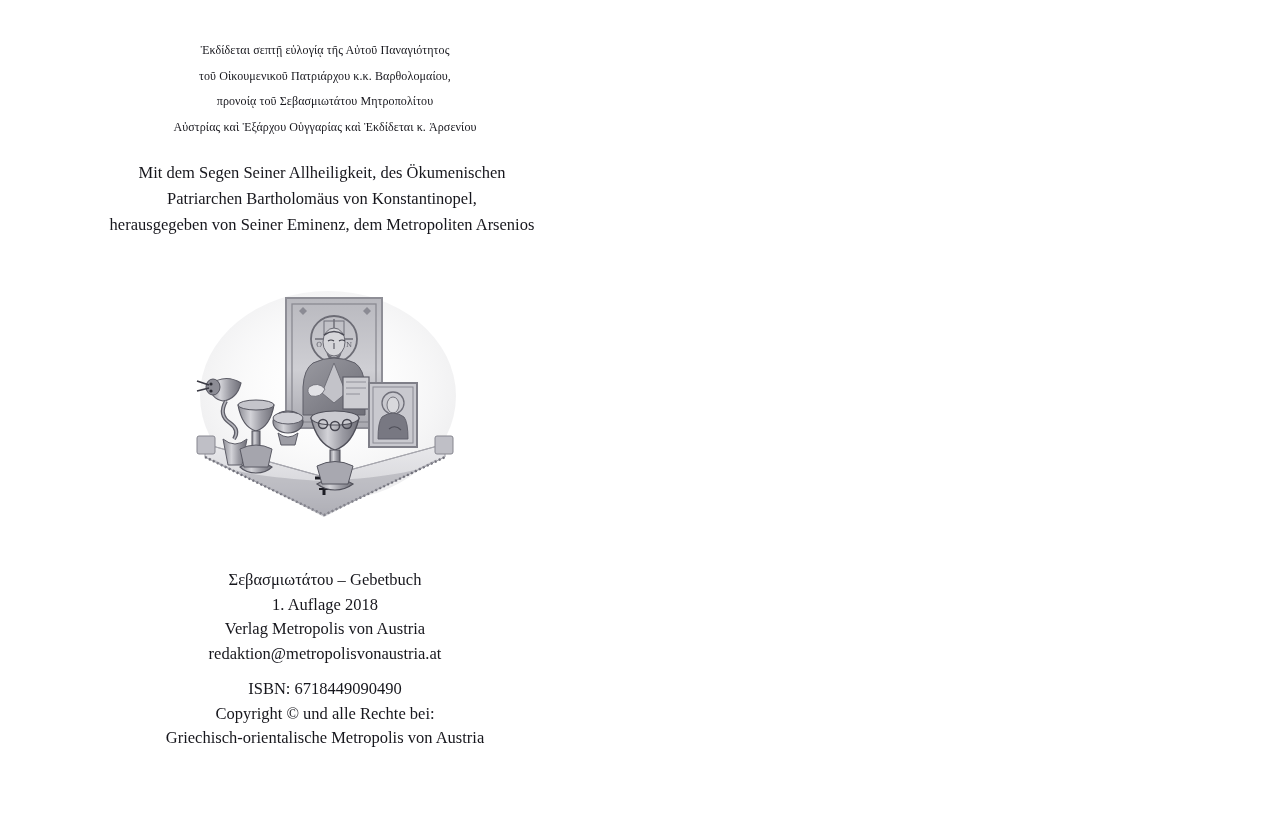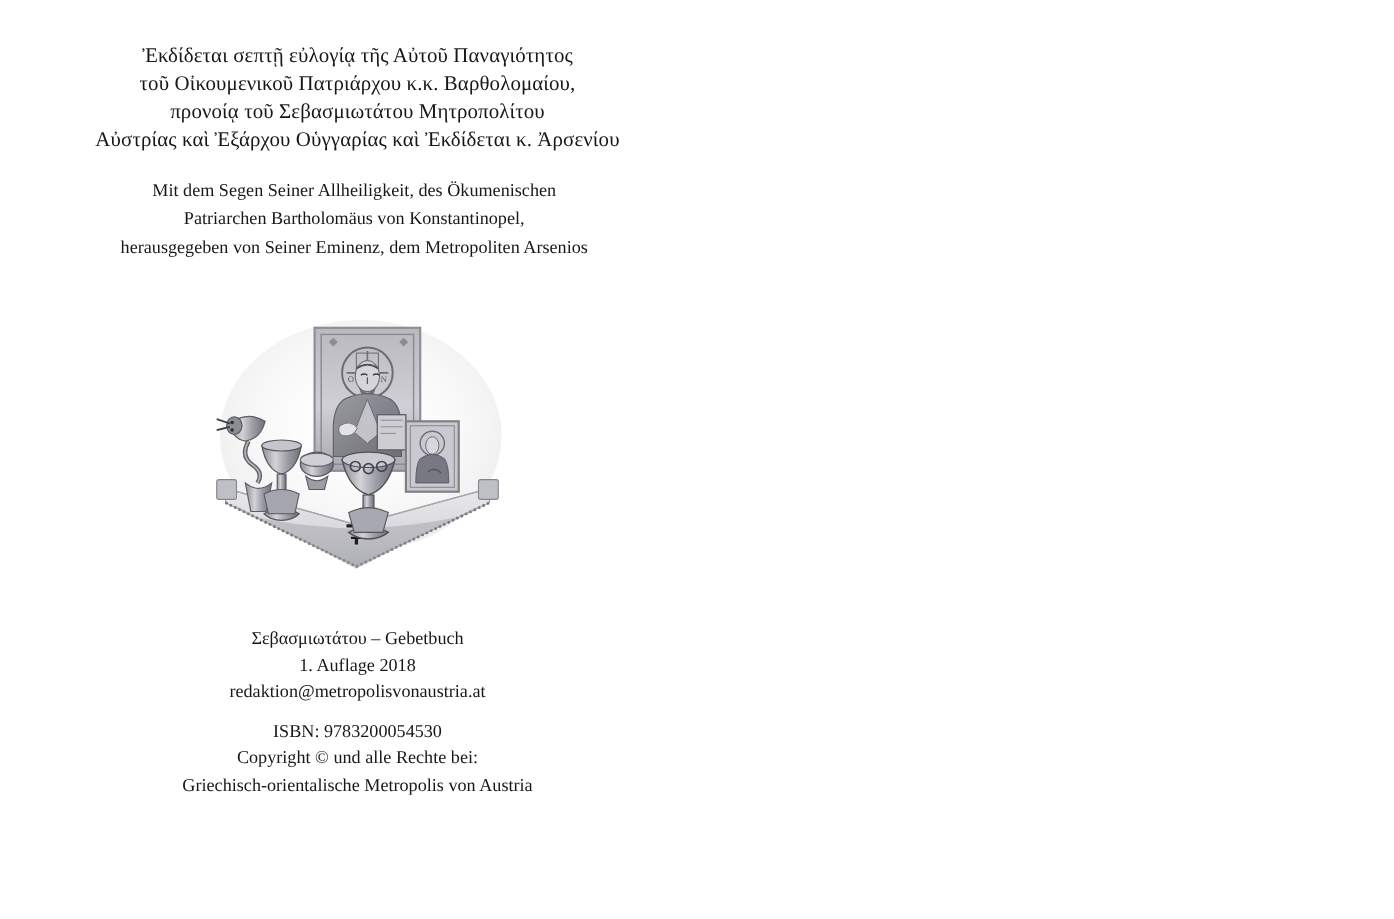--- a/index.html
+++ b/index.html
@@ -31,21 +31,21 @@
   .page-left  { left: 0;    width: 633px; }
   .page-right { left: 633px; width: 634px; }
 
   
   .imprint-top {
     position: absolute;
     left: 75px;
     top: 38px;
     width: 500px;
     text-align: center;
-    font-size: 19px;
+    font-size: 12px;
     line-height: 25.5px;
     letter-spacing: .1px;
   }
   .imprint-top .line { display: block; white-space: nowrap; }
 
   .imprint-de {
     position: absolute;
     left: 57px;
     top: 160px;
     width: 530px;
@@ -220,23 +220,24 @@
           <rect x="147" y="169" width="10" height="16" fill="url(#metalG)" stroke="#4f4f59" stroke-width="1"></rect>
           <path d="M134 203 q18 -11 36 0 q-8 6 -18 6 q-10 0 -18 -6z" fill="url(#metalG)" stroke="#4f4f59" stroke-width="1.2"></path>
           <path d="M134 185 q18 -9 36 0 l-5 18 h-26z" fill="#a8a8b0" stroke="#54545e" stroke-width="1"></path>
         </g>
       </svg>
     </div>
 
     <div class="imprint-bottom">
       <span class="line">Σεβασμιωτάτου – Gebetbuch</span>
       <span class="line">1. Auflage 2018</span>
+      <span class="line">Verlag Metropolis von Austria</span>
       <span class="line">redaktion@metropolisvonaustria.at</span>
       <span class="gap"></span>
-      <span class="line">ISBN: 9783200054530</span>
+      <span class="line">ISBN: 6718449090490</span>
       <span class="line">Copyright © und alle Rechte bei:</span>
       <span class="line">Griechisch-orientalische Metropolis von Austria</span>
     </div>
   </div>
 
   <div class="page page-right">
 
     
     
 

